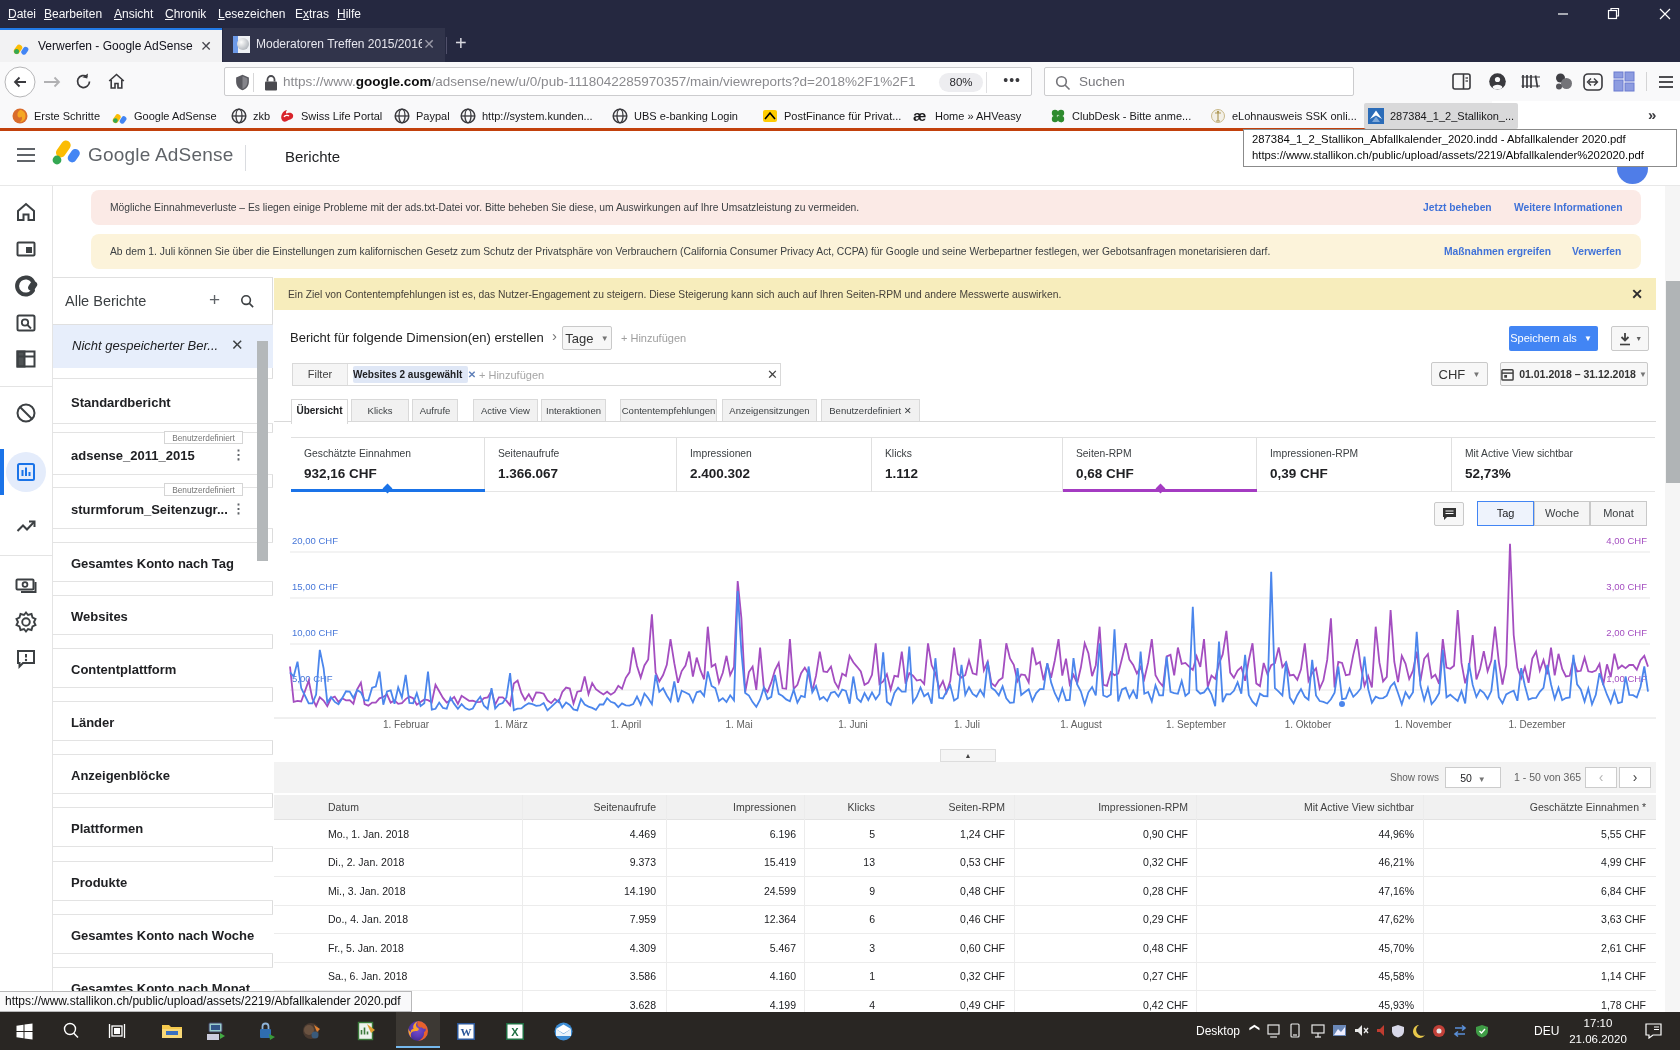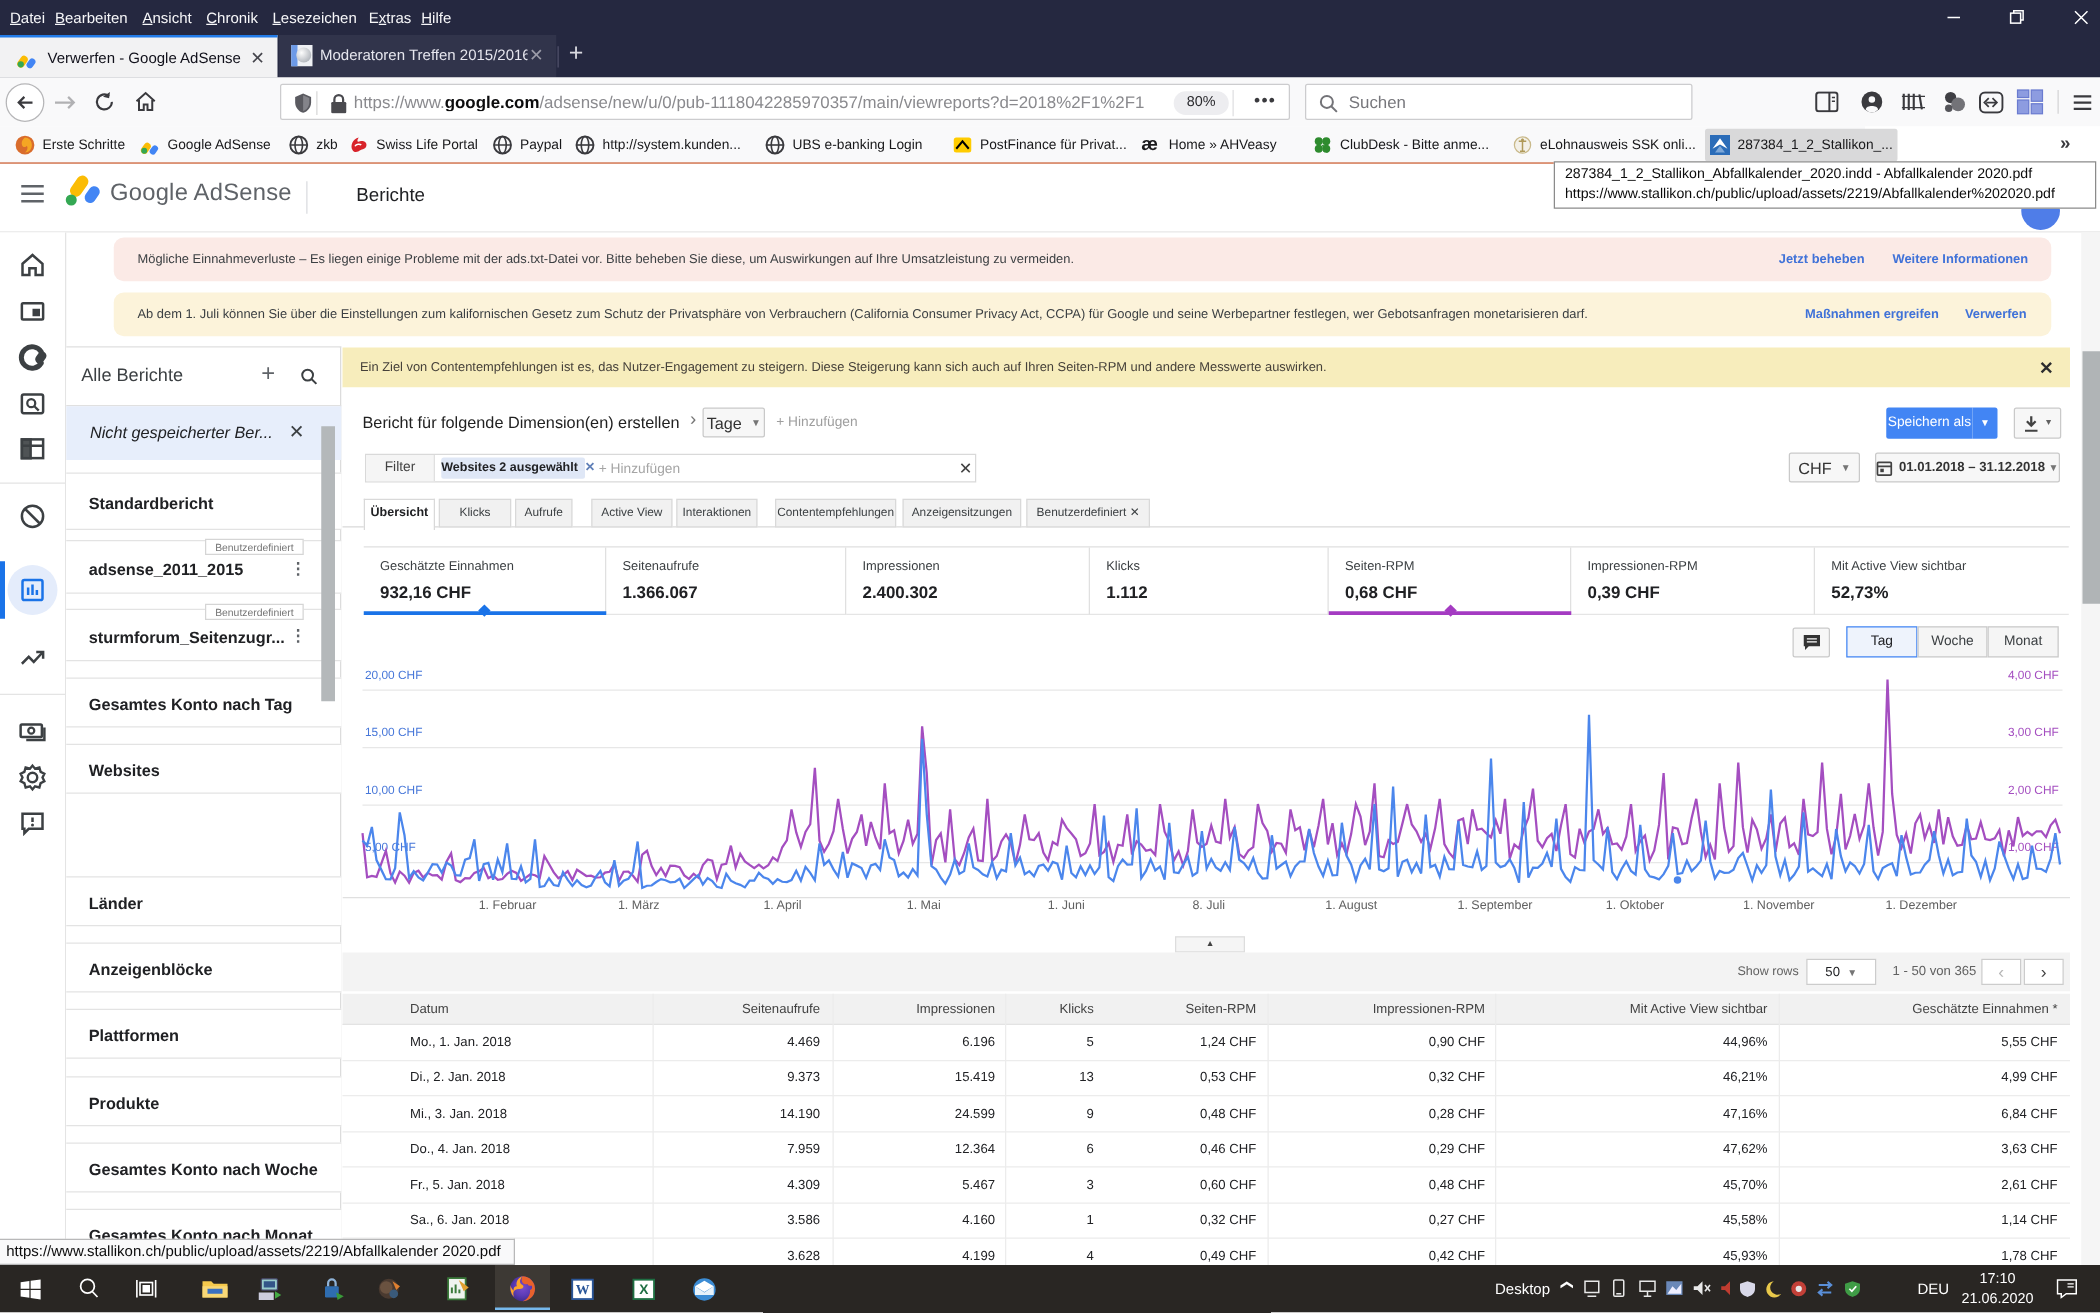--- a/index.html
+++ b/index.html
@@ -23,21 +23,21 @@
 #navbar{position:absolute;left:0;top:62px;width:1680px;height:39px;background:#f9f9fa}
 .navic{position:absolute;top:0;height:39px;display:flex;align-items:center;justify-content:center}
 #urlbar{position:absolute;left:224px;top:5px;width:808px;height:29px;background:#fff;border:1px solid #ccccce;border-radius:2px}
 #urlbar .txt{position:absolute;left:58px;top:6px;font-size:13.5px;color:#8a8a8e;white-space:nowrap;width:648px;overflow:hidden}
 #urlbar .txt b{color:#0c0c0d;font-weight:700}
 #zoompill{position:absolute;right:48px;top:5px;width:44px;height:19px;background:#ededf0;border-radius:10px;font-size:11.5px;color:#2a2a2e;text-align:center;line-height:19px}
 #dots{position:absolute;right:10px;top:4px;font-size:14px;color:#3a3a3e;letter-spacing:1px}
 #searchbar{position:absolute;left:1044px;top:5px;width:310px;height:29px;background:#fff;border:1px solid #ccccce;border-radius:2px}
 #searchbar .ph{position:absolute;left:34px;top:6px;font-size:13.5px;color:#77777c}
 
-#bookmarks{position:absolute;left:0;top:101px;width:1492px;height:30px;background:#f9f9fa;border-bottom:1px solid #c2410c}
+#bookmarks{position:absolute;left:0;top:101px;width:1492px;height:30px;background:#f9f9fa;border-bottom:3px solid #c2410c}
 .bm{position:absolute;top:0;height:29px;display:flex;align-items:center;font-size:11px;color:#18181a;white-space:nowrap}
 .bm .fav{width:16px;height:16px;margin-right:6px;display:inline-block;position:relative}
 #bmhl{position:absolute;left:1364px;top:2px;width:154px;height:26px;background:#d9d9da;border-radius:2px}
 #bmmore{position:absolute;left:1648px;top:5px;font-size:15px;color:#3a3a3e;font-weight:700}
 
 #asheader{position:absolute;left:0;top:131px;width:1680px;height:55px;background:#fff;border-bottom:1px solid #e8e8e8}
 #asburger{position:absolute;left:17px;top:17px;width:18px;height:14px}
 #asburger div{height:2px;background:#5f6368;margin-bottom:4px}
 #aslogotxt{position:absolute;left:88px;top:13px;font-size:19px;color:#5f6368;letter-spacing:.2px}
 #hdrdiv{position:absolute;left:245px;top:14px;width:1px;height:26px;background:#dadce0}
@@ -454,20 +454,23 @@
  <div class="sbtag" style="left:111px;top:205px">Benutzerdefiniert</div>
  <div class="sbrow" style="top:209px;height:42px">
       <div class="t" style="top:14px">sturmforum_Seitenzugr...</div>
       <div class="dots" style="top:13px">⋮</div>
     </div>
  <div class="sbrow" style="top:264px">
       <div class="t">Gesamtes Konto nach Tag</div>
     </div>
  <div class="sbrow" style="top:317px">
       <div class="t">Websites</div>
+    </div>
+ <div class="sbrow" style="top:370px">
+      <div class="t">Contentplattform</div>
     </div>
  <div class="sbrow" style="top:423px">
       <div class="t">Länder</div>
     </div>
  <div class="sbrow" style="top:476px">
       <div class="t">Anzeigenblöcke</div>
     </div>
  <div class="sbrow" style="top:529px">
       <div class="t">Plattformen</div>
     </div>
@@ -570,21 +573,21 @@
  <div class="ylab" style="left:18px;top:363px">5,00 CHF</div>
  <div class="ylabr" style="left:1313px;top:225px">4,00 CHF</div>
  <div class="ylabr" style="left:1313px;top:271px">3,00 CHF</div>
  <div class="ylabr" style="left:1313px;top:317px">2,00 CHF</div>
  <div class="ylabr" style="left:1313px;top:363px">1,00 CHF</div>
  <div class="xlab" style="left:87px">1. Februar</div>
  <div class="xlab" style="left:192px">1. März</div>
  <div class="xlab" style="left:307px">1. April</div>
  <div class="xlab" style="left:420px">1. Mai</div>
  <div class="xlab" style="left:534px">1. Juni</div>
- <div class="xlab" style="left:648px">8. Juli</div>
+ <div class="xlab" style="left:648px">1. Juli</div>
  <div class="xlab" style="left:762px">1. August</div>
  <div class="xlab" style="left:877px">1. September</div>
  <div class="xlab" style="left:989px">1. Oktober</div>
  <div class="xlab" style="left:1104px">1. November</div>
  <div class="xlab" style="left:1218px">1. Dezember</div>
  <div id="clps">▲</div>
 
  <div id="tctrl">
   <div class="sr">Show rows</div>
   <div class="box" style="left:1171px;width:56px;line-height:20px">50&nbsp;&nbsp;<span style="font-size:8px;color:#757575">▼</span></div>

